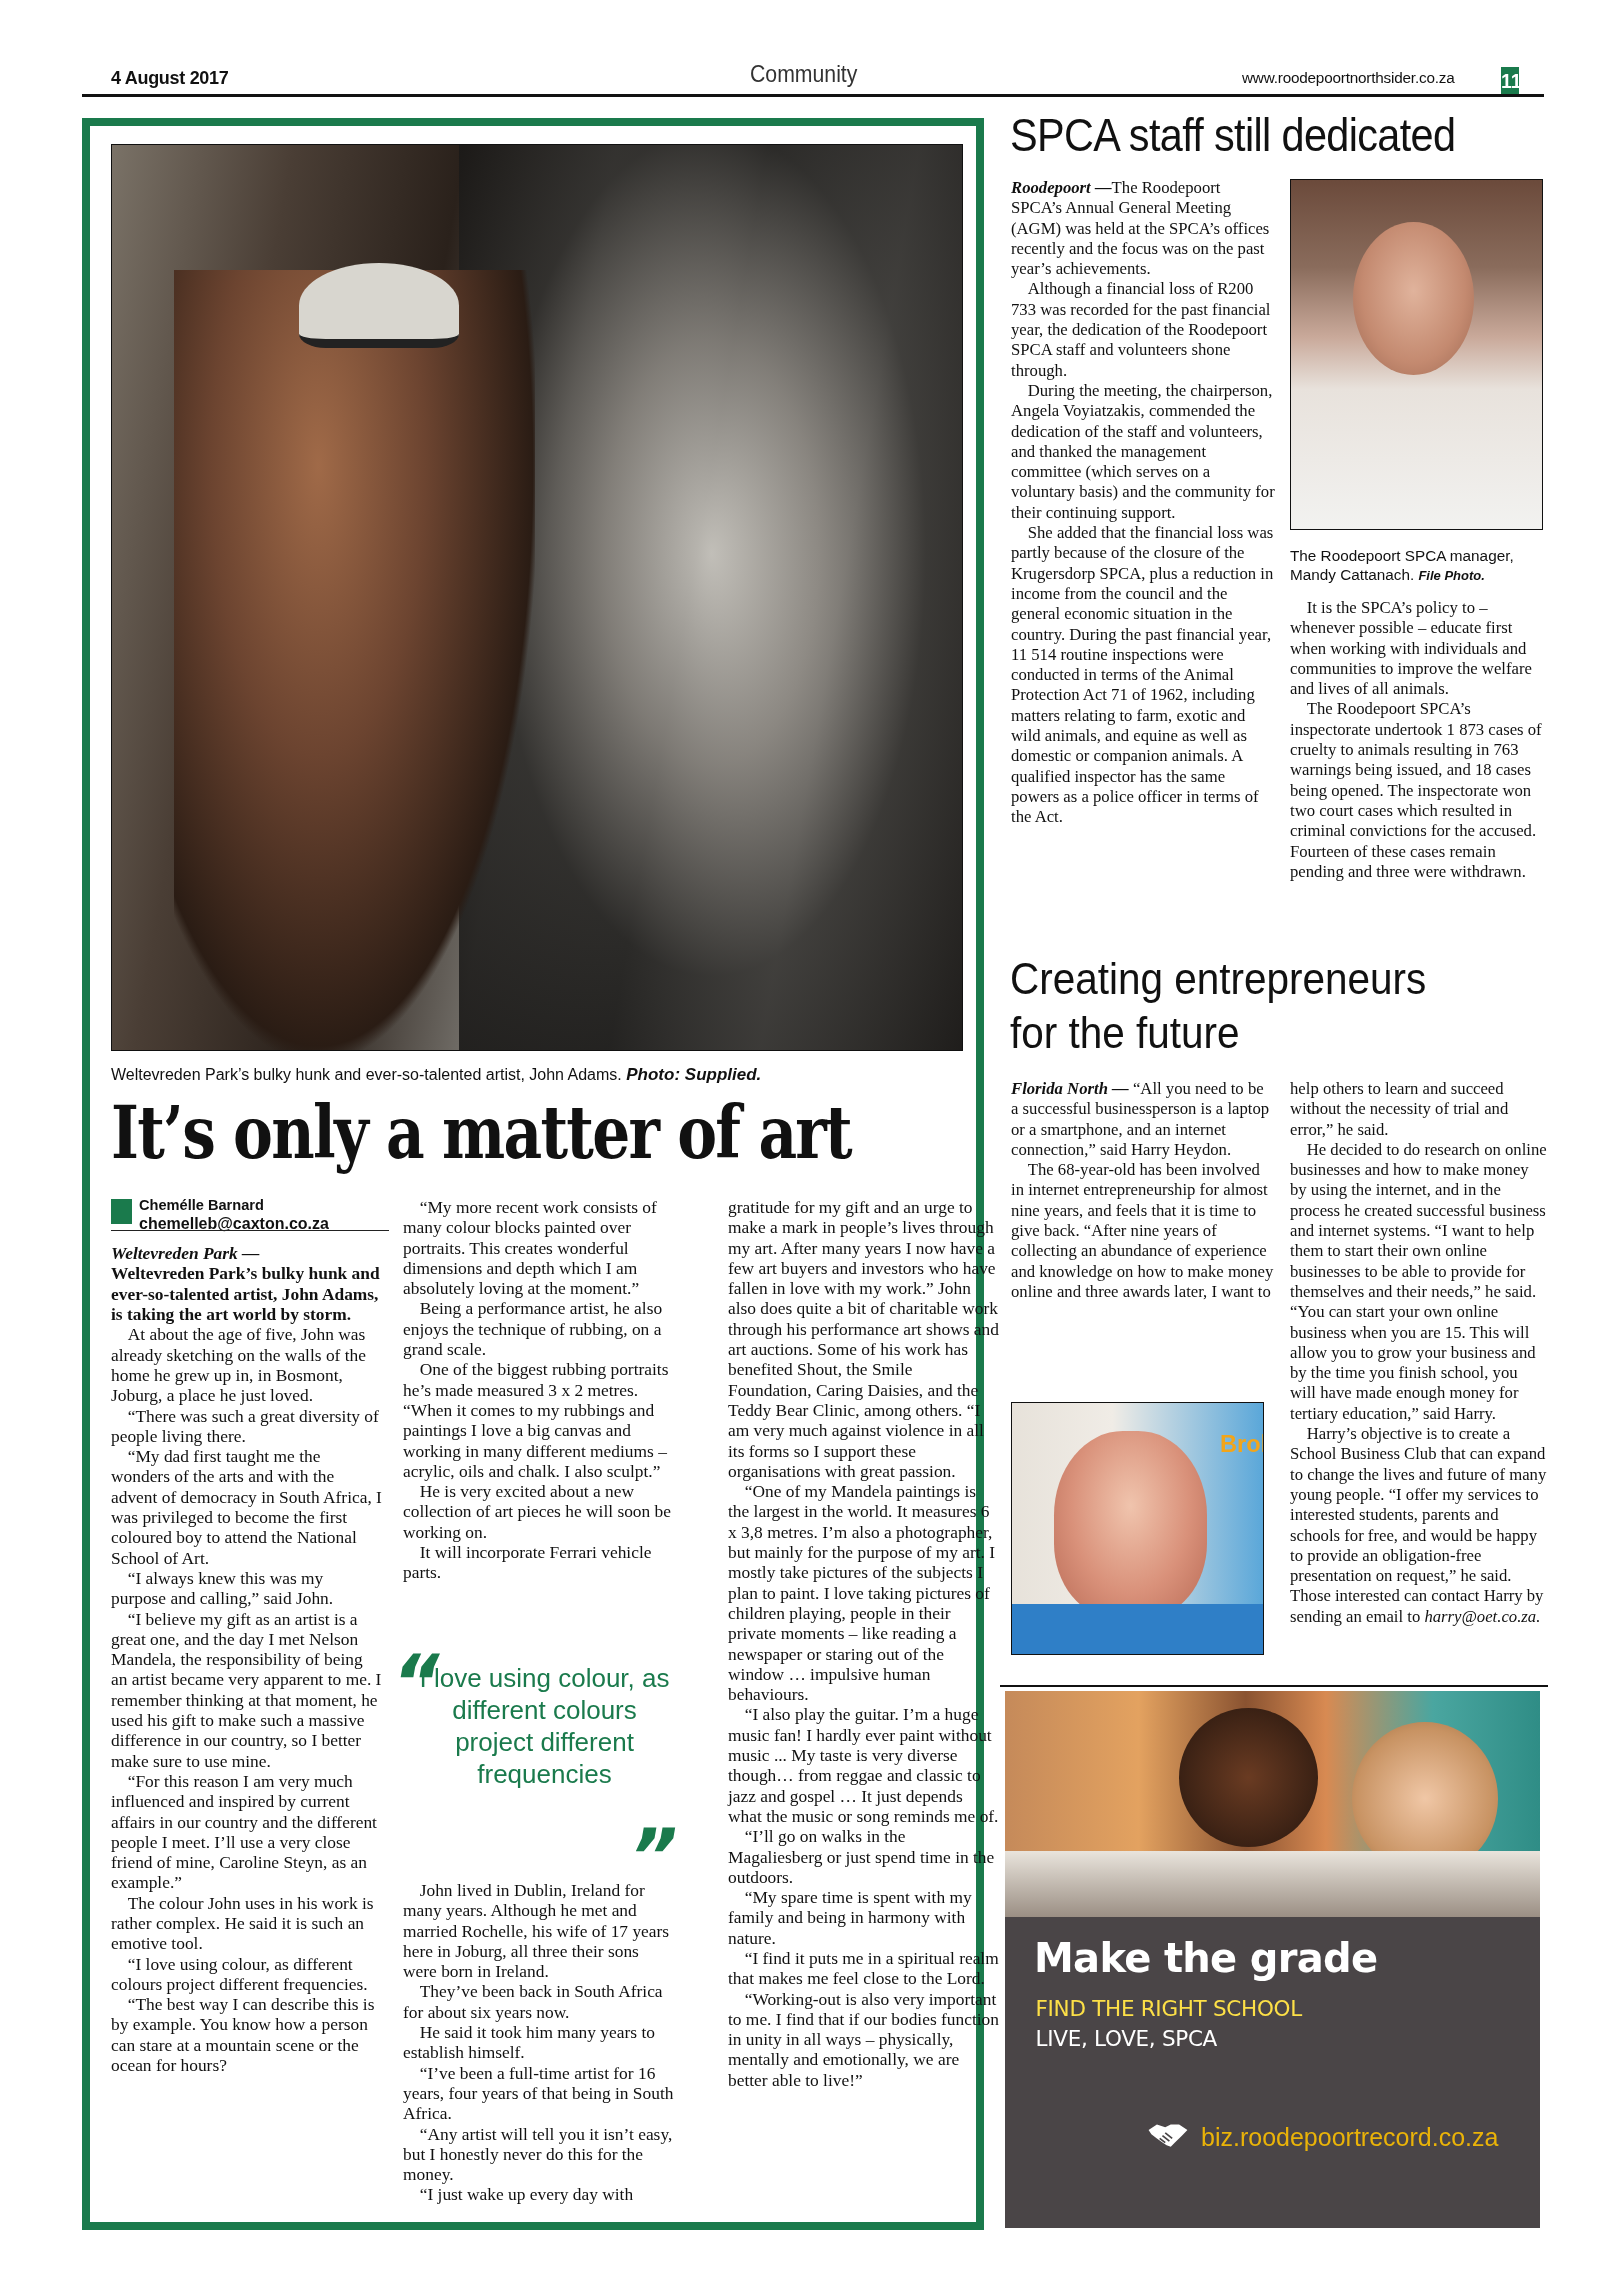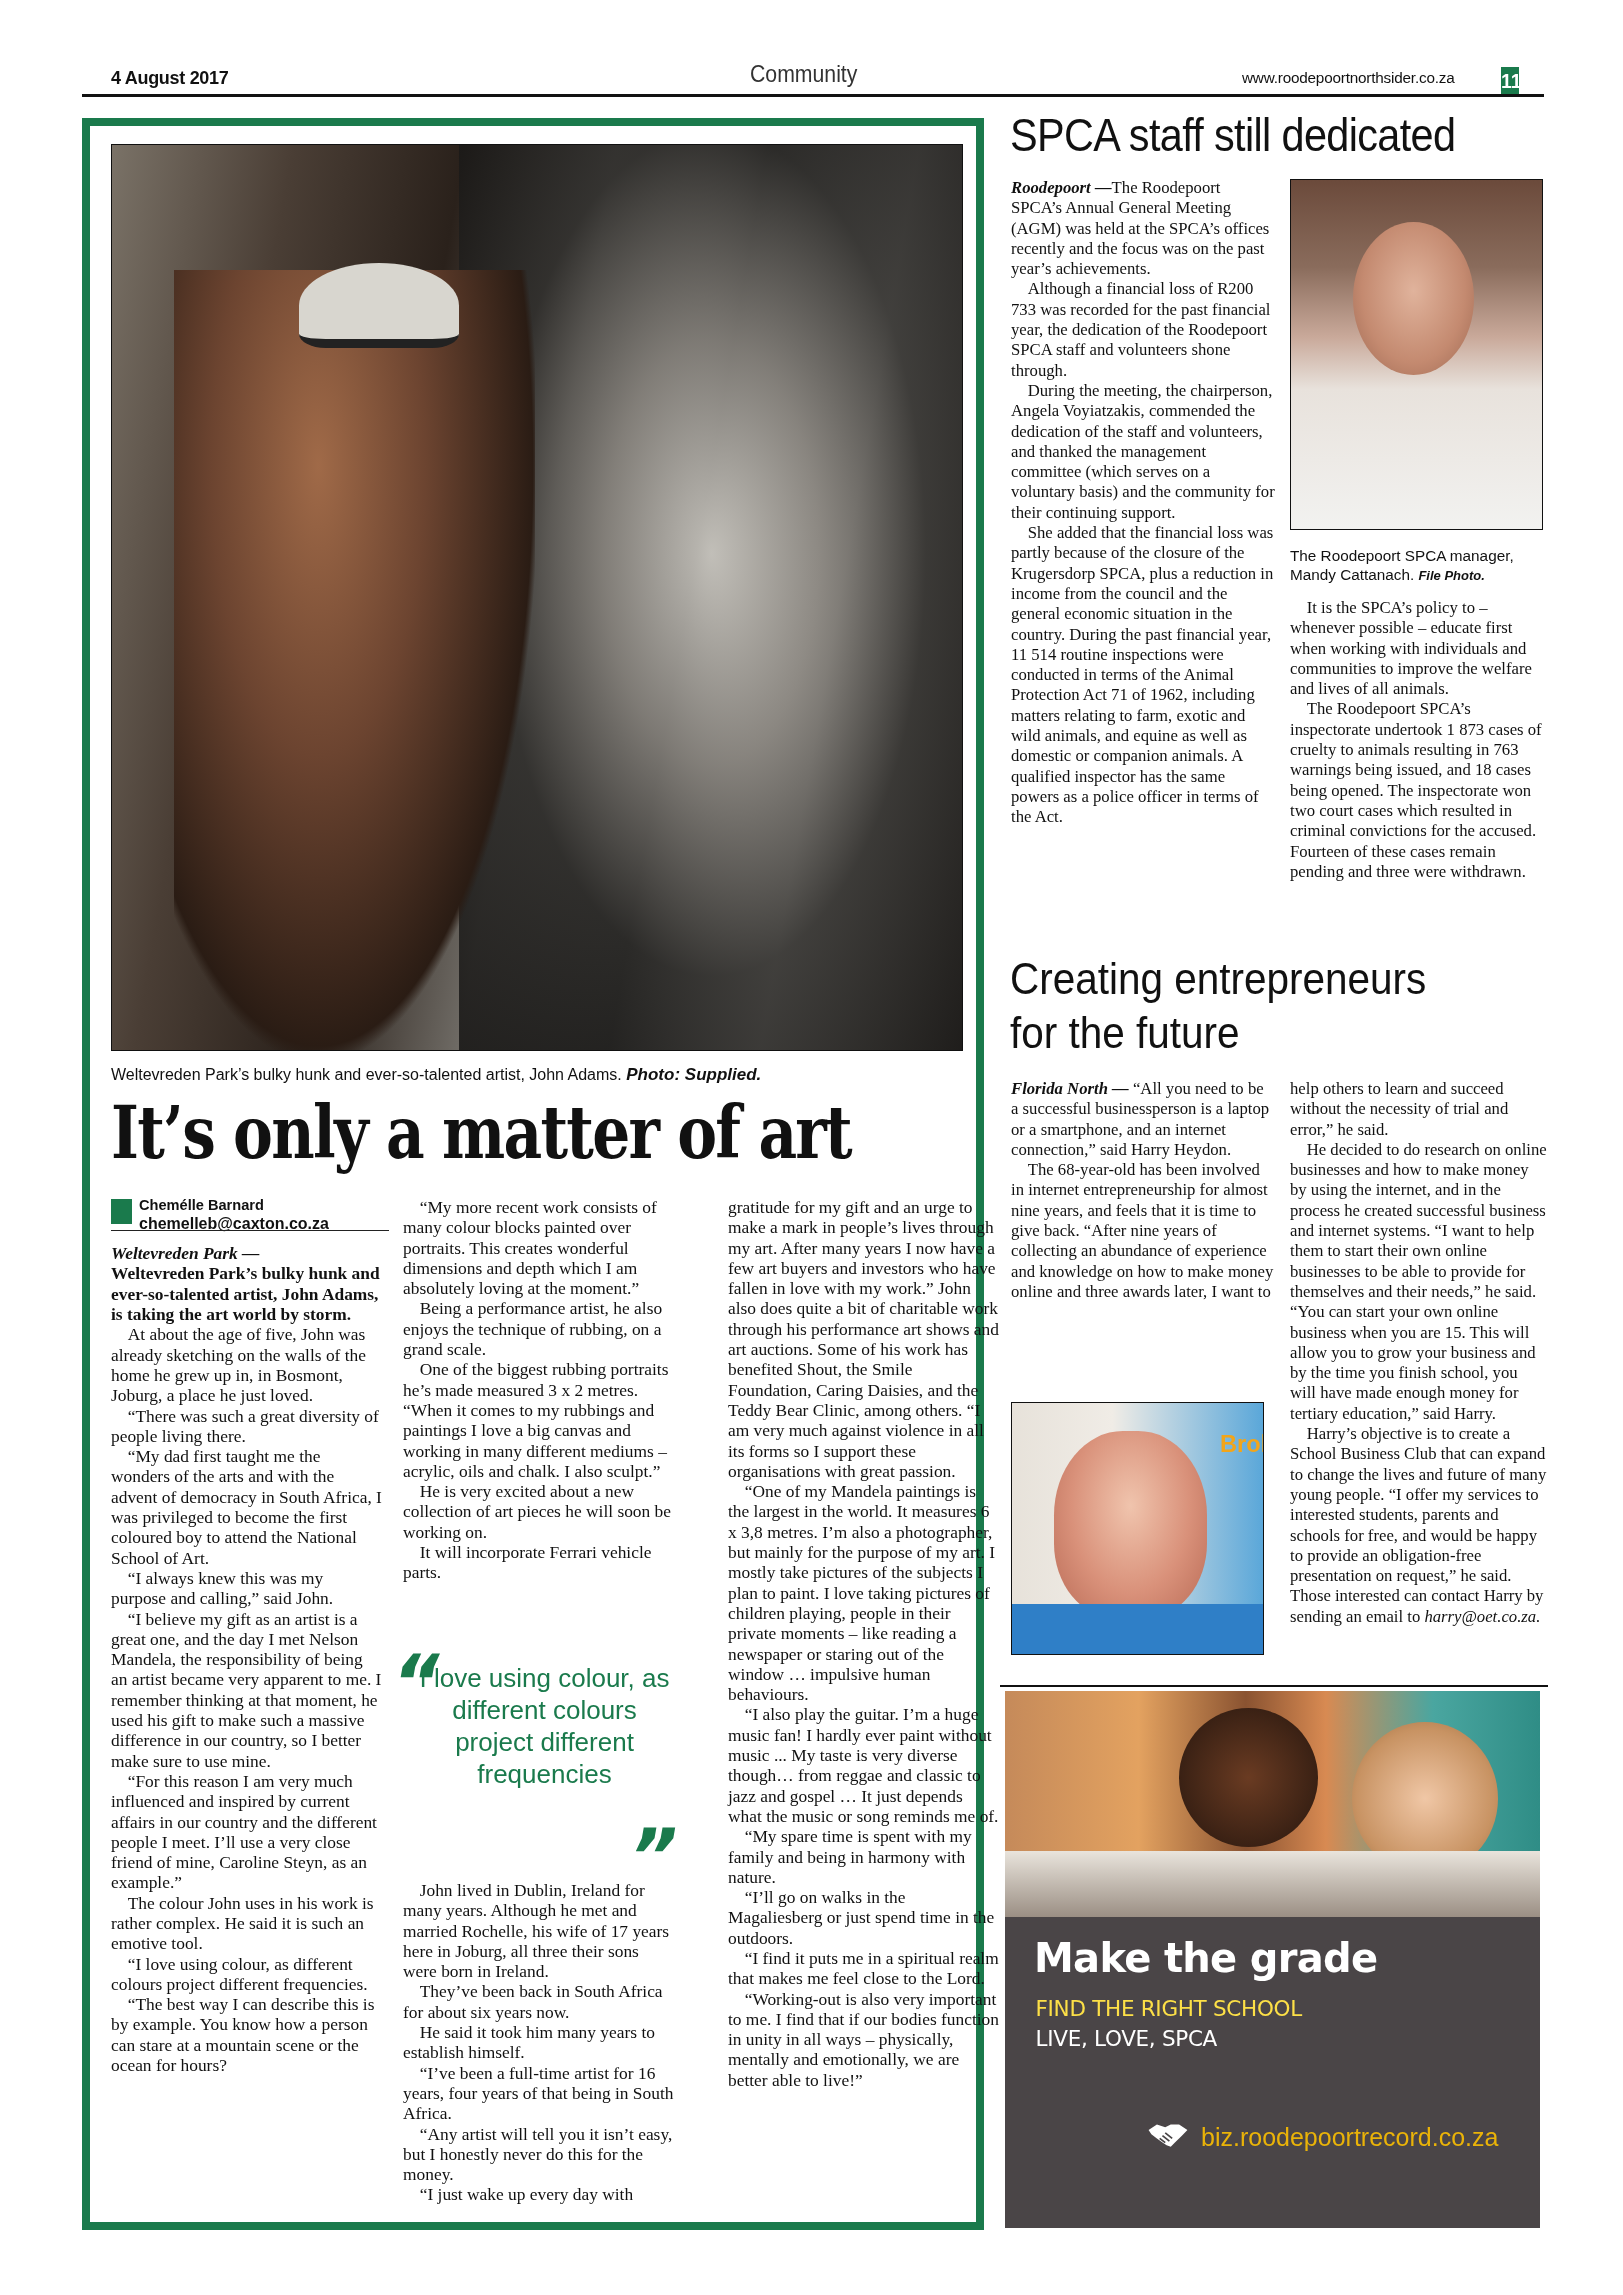--- a/index.html
+++ b/index.html
@@ -143,22 +143,22 @@
   <p>He said it took him many years to establish himself.</p>
   <p>“I’ve been a full-time artist for 16 years, four years of that being in South Africa.</p>
   <p>“Any artist will tell you it isn’t easy, but I honestly never do this for the money.</p>
   <p>“I just wake up every day with</p>
 </div>
 
 <div class="abs col col3">
   <p class="noindent">gratitude for my gift and an urge to make a mark in people’s lives through my art. After many years I now have a few art buyers and investors who have fallen in love with my work.” John also does quite a bit of charitable work through his performance art shows and art auctions. Some of his work has benefited Shout, the Smile Foundation, Caring Daisies, and the Teddy Bear Clinic, among others. “I am very much against violence in all its forms so I support these organisations with great passion.</p>
   <p>“One of my Mandela paintings is the largest in the world. It measures 6 x 3,8 metres. I’m also a photographer, but mainly for the purpose of my art. I mostly take pictures of the subjects I plan to paint. I love taking pictures of children playing, people in their private moments – like reading a newspaper or staring out of the window … impulsive human behaviours.</p>
   <p>“I also play the guitar. I’m a huge music fan! I hardly ever paint without music ... My taste is very diverse though… from reggae and classic to jazz and gospel … It just depends what the music or song reminds me of.</p>
+  <p>“I’ll go on walks in the Magaliesberg or just spend time in the outdoors.</p>
   <p>“My spare time is spent with my family and being in harmony with nature.</p>
-  <p>“I’ll go on walks in the Magaliesberg or just spend time in the outdoors.</p>
   <p>“I find it puts me in a spiritual realm that makes me feel close to the Lord.</p>
   <p>“Working-out is also very important to me. I find that if our bodies function in unity in all ways – physically, mentally and emotionally, we are better able to live!”</p>
 </div>
 
 <div class="abs spca-head">SPCA staff still dedicated</div>
 <div class="abs spca-col1 col">
   <p class="noindent"><b><i>Roodepoort —</i></b><span>The Roodepoort SPCA’s Annual General Meeting (AGM) was held at the SPCA’s offices recently and the focus was on the past year’s achievements.</span></p>
   <p>Although a financial loss of R200 733 was recorded for the past financial year, the dedication of the Roodepoort SPCA staff and volunteers shone through.</p>
   <p>During the meeting, the chairperson, Angela Voyiatzakis, commended the dedication of the staff and volunteers, and thanked the management committee (which serves on a voluntary basis) and the community for their continuing support.</p>
   <p>She added that the financial loss was partly because of the closure of the Krugersdorp SPCA, plus a reduction in income from the council and the general economic situation in the country. During the past financial year, 11 514 routine inspections were conducted in terms of the Animal Protection Act 71 of 1962, including matters relating to farm, exotic and wild animals, and equine as well as domestic or companion animals.  A qualified inspector has the same powers as a police officer in terms of the Act.</p>

